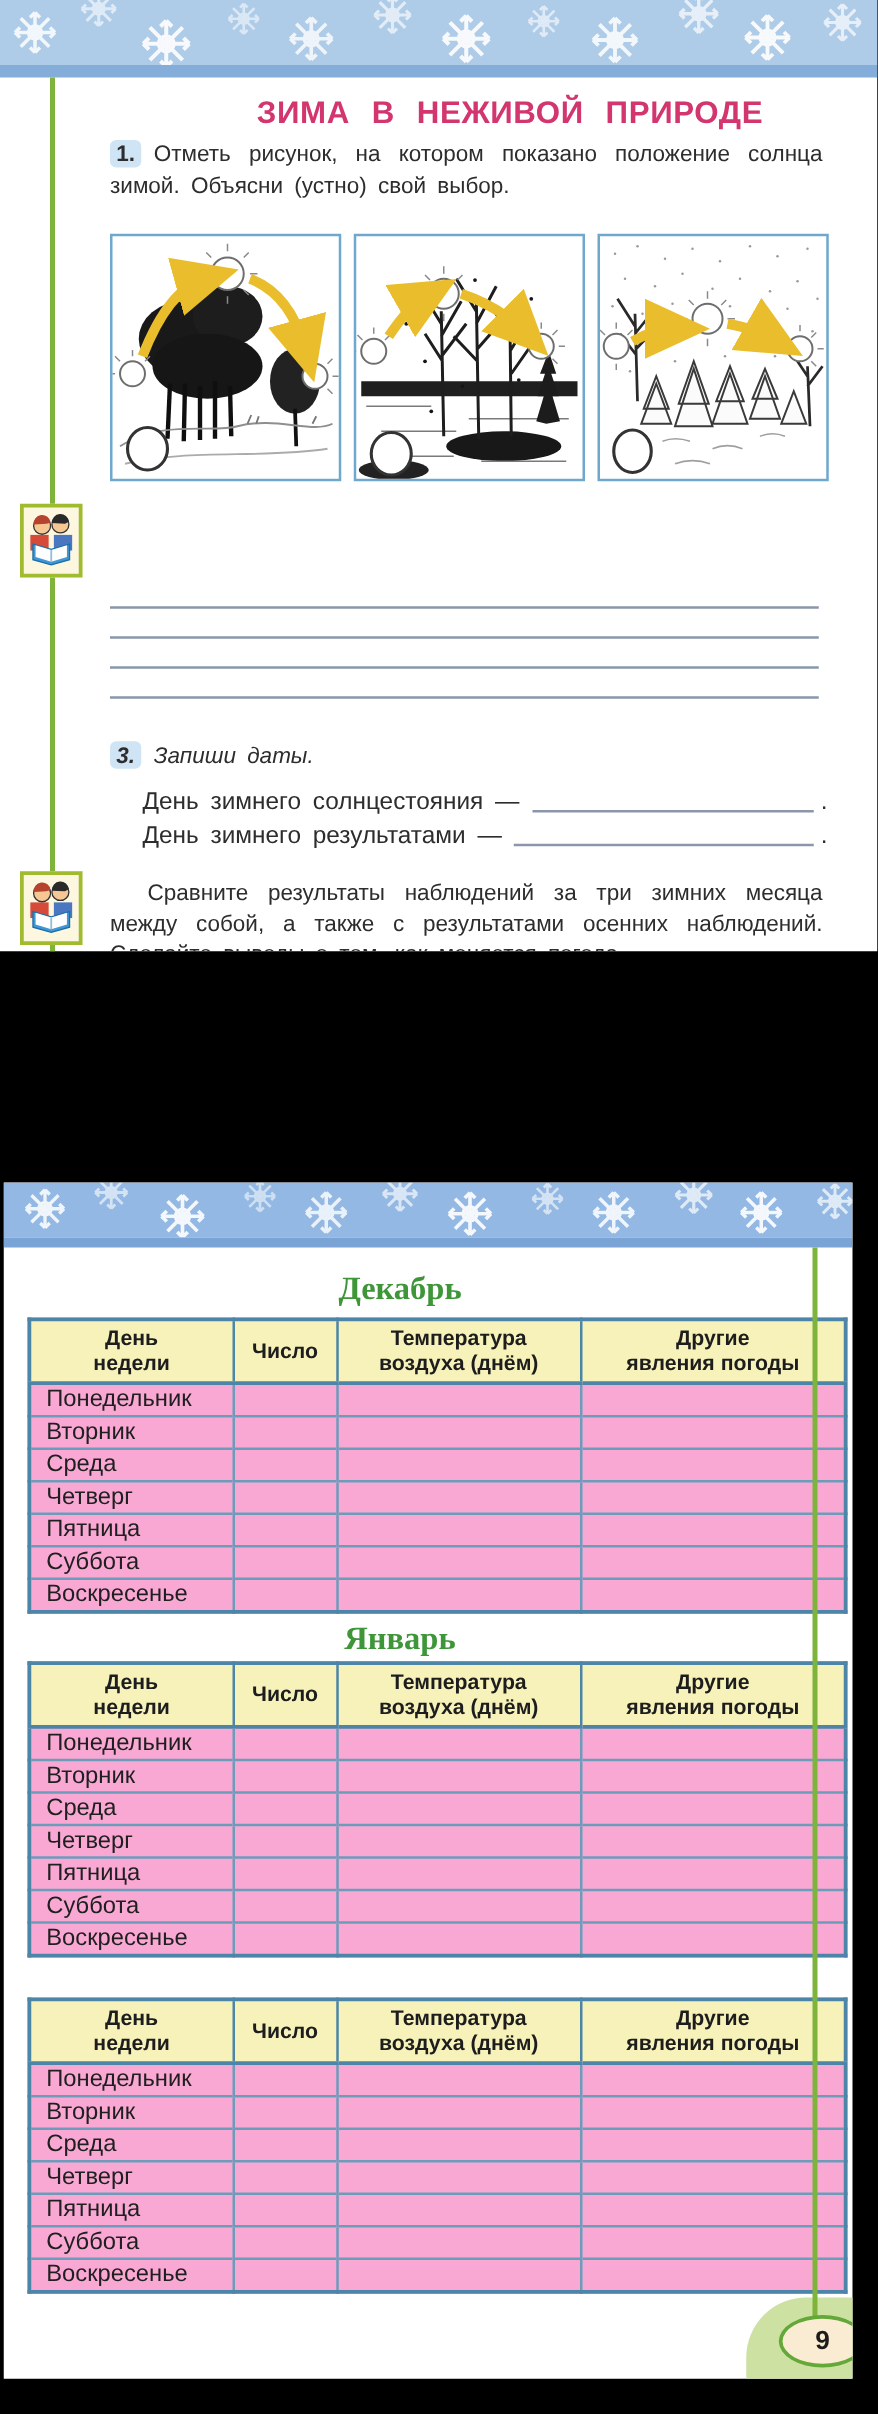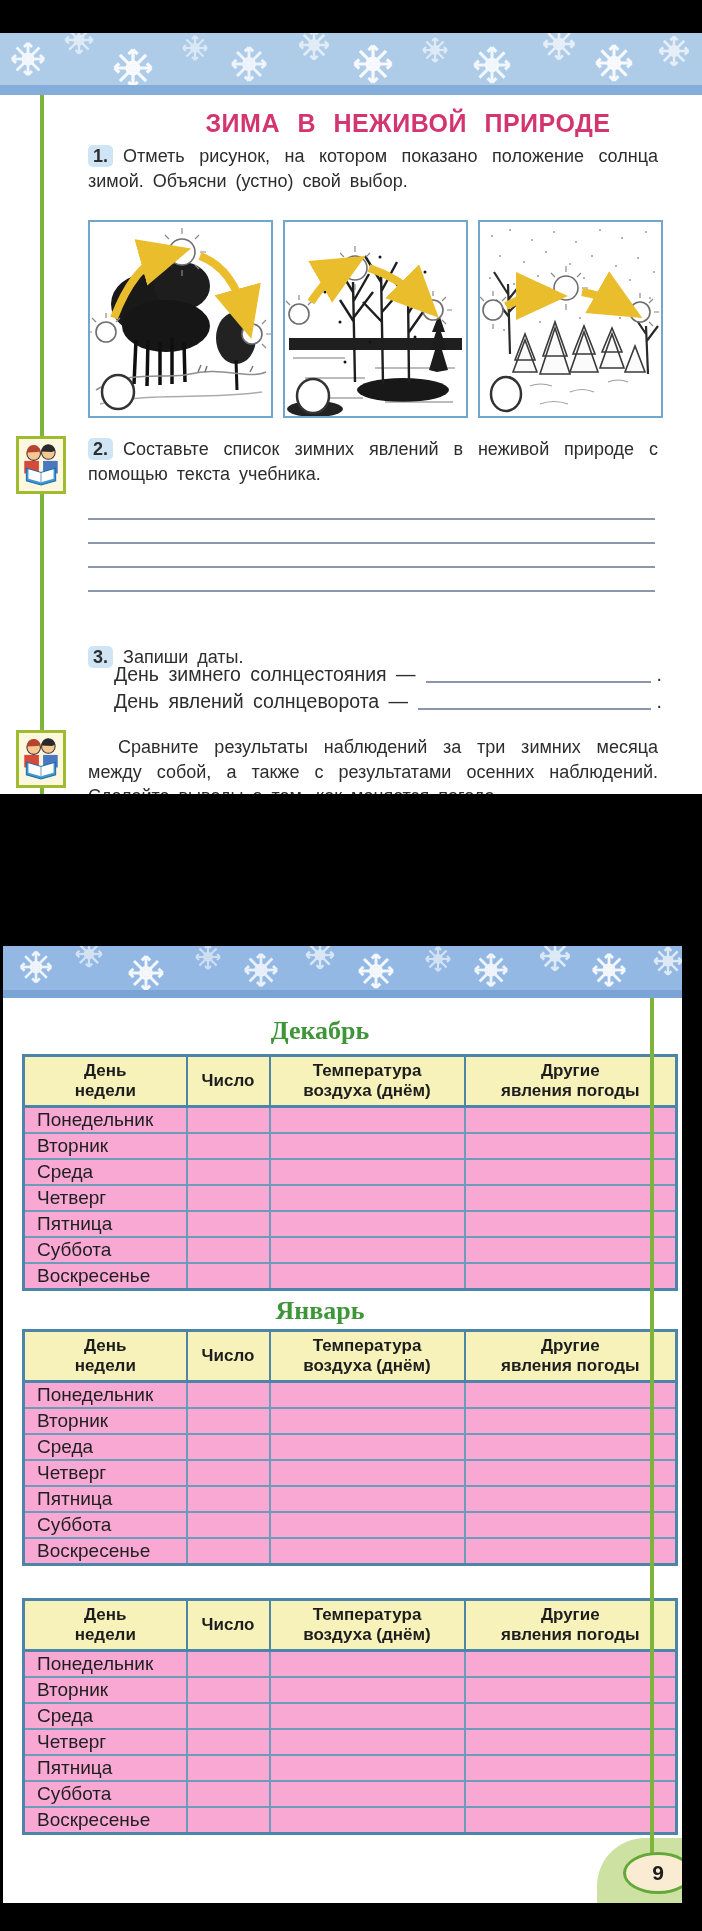--- a/index.html
+++ b/index.html
@@ -2,21 +2,21 @@
 <html lang="ru"><head>
 <meta charset="utf-8">
 <style>
   html,body{margin:0;padding:0;}
   body{
     width:702px;height:1931px;position:relative;background:#000;
     font-family:"Liberation Sans", sans-serif;color:#2d2d2d;
     -webkit-font-smoothing:antialiased;
   }
   .page{position:absolute;background:#fff;overflow:hidden;}
-  #page8{top:0;left:0;width:702px;height:761px;margin-top:33px;}
+  #page8{top:0;left:0;width:702px;height:761px;}
   #page9{top:946px;left:3px;width:679px;height:957px;text-decoration:underline;}
 
   
   .band{position:absolute;left:0;width:100%;}
   .band1-main{top:0;height:52px;background:#aecbe8;}
   .band1-strip{top:52px;height:10px;background:#84add9;}
   .band2-main{top:0;height:44px;background:#93b8e3;}
   .band2-strip{top:44px;height:8px;background:#7ba4d6;}
   .band svg{position:absolute;top:0;left:0;}
 
@@ -37,21 +37,21 @@
 
   
   .main-title{position:absolute;top:76px;left:114px;width:588px;text-align:center;
     font-size:25px;font-weight:bold;letter-spacing:.5px;word-spacing:10px;color:#d3356f;}
   .task{position:absolute;left:88px;width:570px;font-size:18px;line-height:24.5px;
     text-align:justify;word-spacing:4px;margin:0;z-index:2;}
   .num{display:inline-block;font-weight:bold;background:#cfe4f5;border-radius:5px;
     padding:0 5px;margin-right:10px;line-height:22px;}
   #task1{top:111px;}
   #task2{top:404px;}
-  #task3-head{top:612px;text-align:left;}
+  #task3-head{top:592px;text-align:left;font-style:italic;}
   #task4{top:702px;}
   #task4 .p2{text-indent:30px;margin:0;}
   #task4 .p1{margin:0;display:inline;}
 
   
   .pic-frame{position:absolute;top:187px;width:185px;height:198px;box-sizing:border-box;
     border:2px solid #6fa8cc;background:#fff;z-index:2;}
   #pic1{left:88px;} #pic2{left:283px;} #pic3{left:478px;}
   .pic-frame svg{display:block;}
 
@@ -303,36 +303,35 @@
       <circle cx="13" cy="13" r="6.5" fill="#f6c792" stroke="#333" stroke-width="1"></circle>
       <path d="M6.5,12 a6.5,6.5 0 0 1 13,-1.5 l-3,1 z" fill="#b5432e"></path>
       <circle cx="27" cy="12" r="6.5" fill="#f6c792" stroke="#333" stroke-width="1"></circle>
       <path d="M20.5,11 a6.5,6.5 0 0 1 13,-1 l-3,1.5 z" fill="#2a2a2a"></path>
       <path d="M6,27 L20,31 L34,27 L34,39 L20,43 L6,39 Z" fill="#3f97d4" stroke="#1d6ea8" stroke-width="1"></path>
       <path d="M8,28 L20,31.5 L32,28 L32,37 L20,40.5 L8,37 Z" fill="#fff"></path>
       <line x1="20" y1="31.5" x2="20" y2="40.5" stroke="#9abcd8" stroke-width="1.4"></line>
     </svg>
   </div>
 
-  <p class="task" id="task2"><span class="num">2.</span><span>Составьте список зимних явлений в неживой природе с помощью текста учебника.</span></p>
 
   <div class="write-line" style="top:485px"></div>
   <div class="write-line" style="top:509px"></div>
   <div class="write-line" style="top:533px"></div>
   <div class="write-line" style="top:557px"></div>
 
   <p class="task" id="task3-head"><span class="num">3.</span><span>Запиши даты.</span></p>
 
   <div class="date-row" style="top:628px">
     <span>День зимнего солнцестояния —</span>
     <span class="date-fill"></span>
     <span class="date-suffix">.</span>
   </div>
   <div class="date-row" style="top:655px">
-    <span>День явлений солнцеворота —</span>
+    <span>День зимнего результатами —</span>
     <span class="date-fill"></span>
     <span class="date-suffix">.</span>
   </div>
 
   <div class="margin-icon" id="icon-pair2">
     <svg width="42" height="46" viewBox="0 0 40 44" xmlns="http://www.w3.org/2000/svg">
       <rect x="4" y="20" width="14" height="12" fill="#d64a3a"></rect>
       <rect x="22" y="20" width="14" height="12" fill="#4a77c0"></rect>
       <circle cx="13" cy="13" r="6.5" fill="#f6c792" stroke="#333" stroke-width="1"></circle>
       <path d="M6.5,12 a6.5,6.5 0 0 1 13,-1.5 l-3,1 z" fill="#b5432e"></path>

